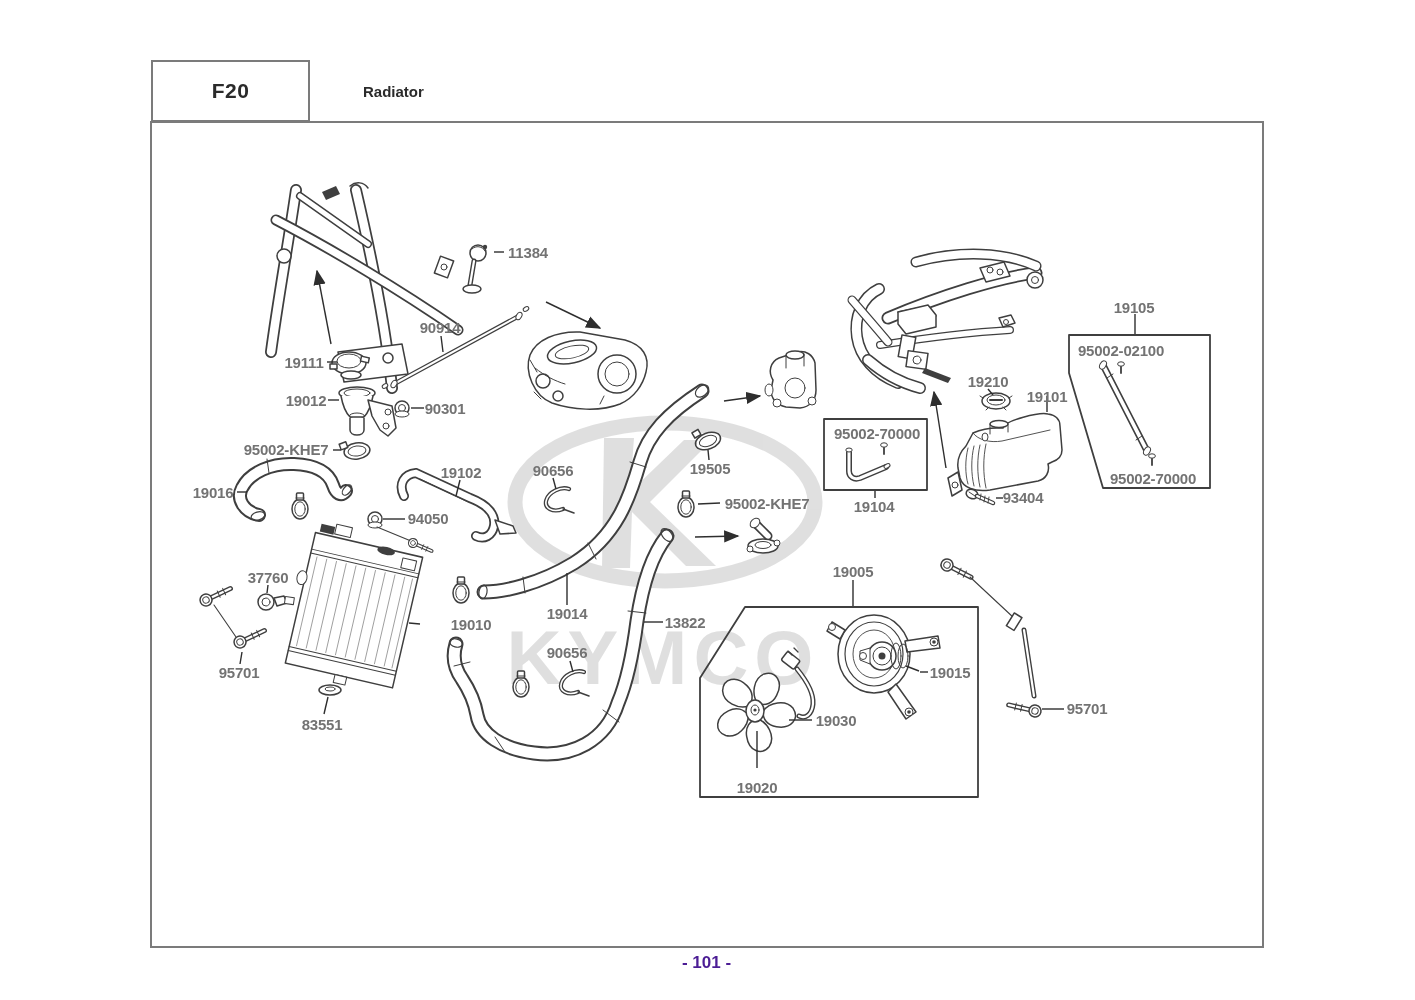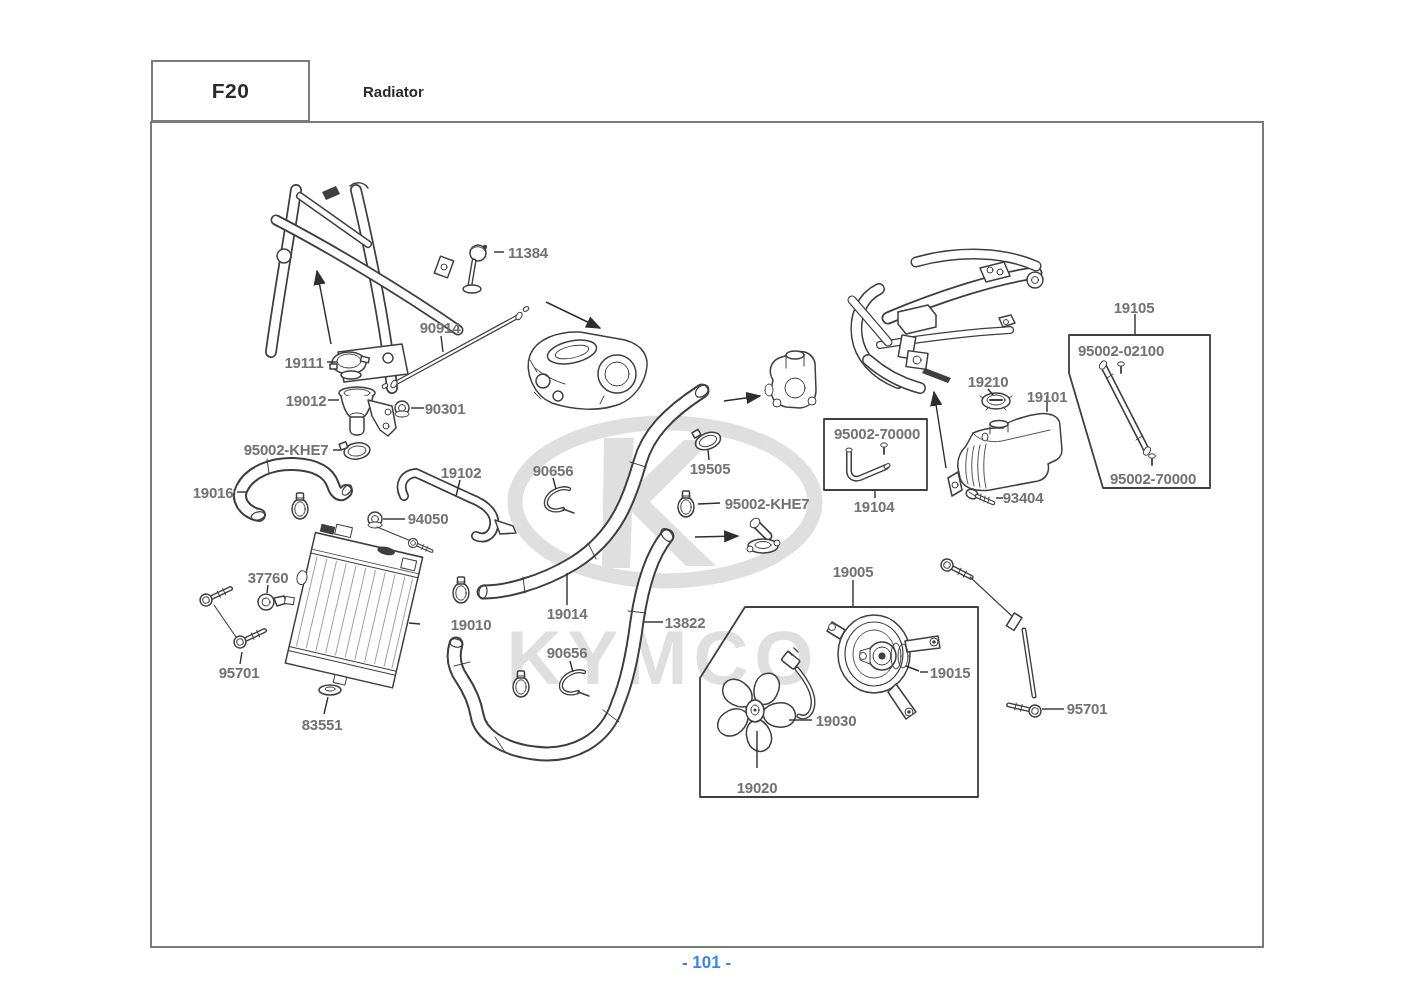--- a/index.html
+++ b/index.html
@@ -11,21 +11,21 @@
   .code-box span{font-size:21px;font-weight:bold;color:#2b2b2b;letter-spacing:.5px}
   .page-title{position:absolute;left:363px;top:60px;height:62px;display:flex;align-items:center;
               font-size:15px;font-weight:bold;color:#2b2b2b}
   .content-box{position:absolute;left:150px;top:121px;width:1114px;height:827px;
                border:2px solid #7b7b7b;box-sizing:border-box;background:transparent}
   svg.art{position:absolute;left:0;top:0;width:1415px;height:1000px}
   .labels-layer{position:absolute;left:0;top:0;width:1415px;height:1000px}
   .lbl{position:absolute;transform:translate(-50%,-50%);font-weight:bold;font-size:15px;
        letter-spacing:-.2px;color:#737373;white-space:nowrap}
   .page-num{position:absolute;left:0;top:953px;width:1413px;text-align:center;
-            font-size:17px;font-weight:bold;color:#3b82f6}
+            font-size:17px;font-weight:bold;color:#4c1d95}
   
   .ln{stroke:#3f3f3f;fill:none;stroke-width:1.5;stroke-linecap:round;stroke-linejoin:round}
   .fw{fill:#fff;stroke:#3f3f3f;stroke-width:1.5;stroke-linejoin:round}
   .fd{fill:#3f3f3f;stroke:none}
   .to{stroke:#3f3f3f;fill:none;stroke-linecap:round}
   .ti{stroke:#fff;fill:none;stroke-linecap:round}
   .core{stroke:#909090;stroke-width:.8;fill:none}
   .lead{stroke:#2e2e2e;stroke-width:1.4;fill:none}
   .wm{fill:#c6c6c6}
 </style>

